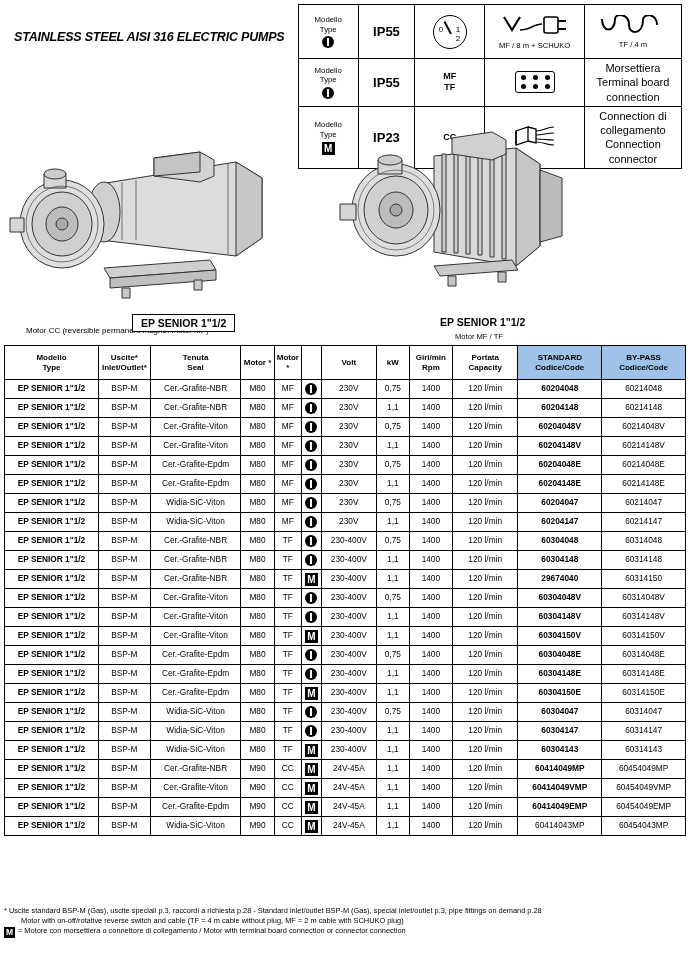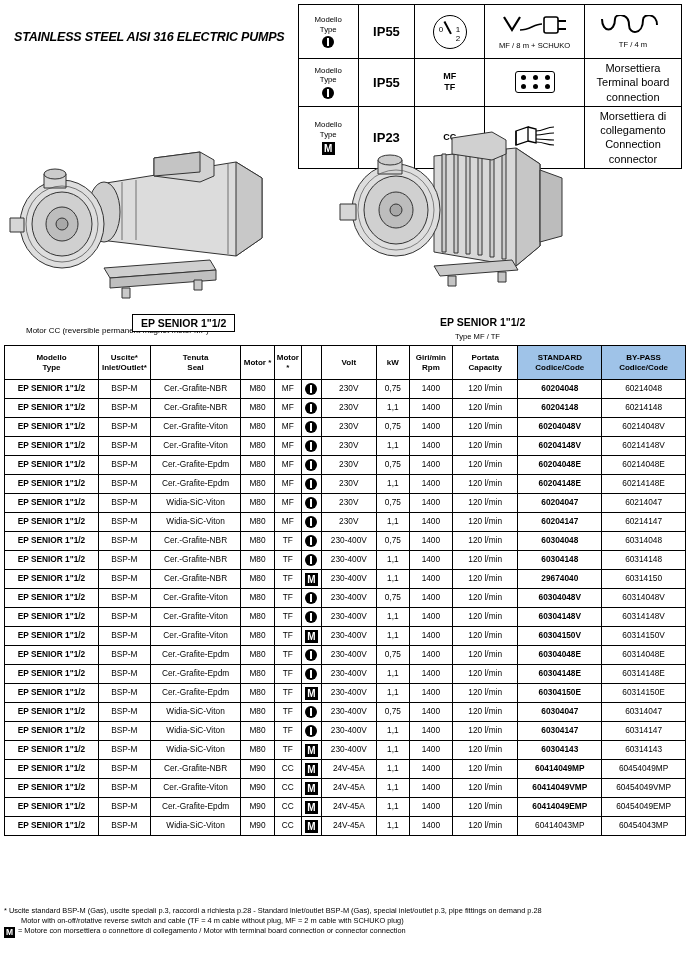--- a/index.html
+++ b/index.html
@@ -295,21 +295,21 @@
           <path d="M4 8 L16 4 L16 18 L4 22 Z" fill="none" stroke="#000" stroke-width="1.3"></path>
           <path d="M4 8 L4 22" fill="none" stroke="#000" stroke-width="1.3"></path>
           <path d="M16 4 L24 6 L24 20 L16 18" fill="none" stroke="#000" stroke-width="1.3"></path>
           <path d="M24 8 C32 8 34 4 42 4" fill="none" stroke="#000" stroke-width="1.2"></path>
           <path d="M24 12 C32 12 34 10 42 10" fill="none" stroke="#000" stroke-width="1.2"></path>
           <path d="M24 16 C32 16 34 17 42 17" fill="none" stroke="#000" stroke-width="1.2"></path>
           <path d="M24 19 C32 19 34 22 42 22" fill="none" stroke="#000" stroke-width="1.2"></path>
         </svg>
       </td>
       <td class="cell-desc">
-        <div>Morsettiera di collegamento</div>
+        <div>Connection di collegamento</div>
         <div>Connection connector</div>
       </td>
     </tr>
   </tbody>
     </table>
 
   <svg class="pump-left" viewBox="0 0 292 190">
     <g fill="#e9e9e9" stroke="#333" stroke-width="1">
 
       <path d="M96 56 L232 34 L258 50 L258 110 L232 128 L96 112 Z" fill="#dcdcdc"></path>
@@ -377,21 +377,21 @@
     </g>
     <g fill="none" stroke="#555" stroke-width="0.7">
       <ellipse cx="66" cy="90" rx="38" ry="40"></ellipse>
       <line x1="210" y1="44" x2="210" y2="126"></line>
     </g>
   </svg>
 
   <div class="cap-left">Motor CC (reversible permanent magnet motor MP)</div>
   <div class="cap-left-box">EP SENIOR 1"1/2</div>
   <div class="cap-right-box">EP SENIOR 1"1/2</div>
-  <div class="cap-right-sub">Type MF / TF</div>
+  <div class="cap-right-sub">Motor MF / TF</div>
 </div>
 
 <table class="spec">
   <thead>
     <tr>
       <th class="w-type">Modello<br>Type</th>
       <th class="w-out">Uscite*<br>Inlet/Outlet*</th>
       <th class="w-seal">Tenuta<br>Seal</th>
       <th class="w-mot">Motor *</th>
       <th class="w-mf">Motor *</th>

